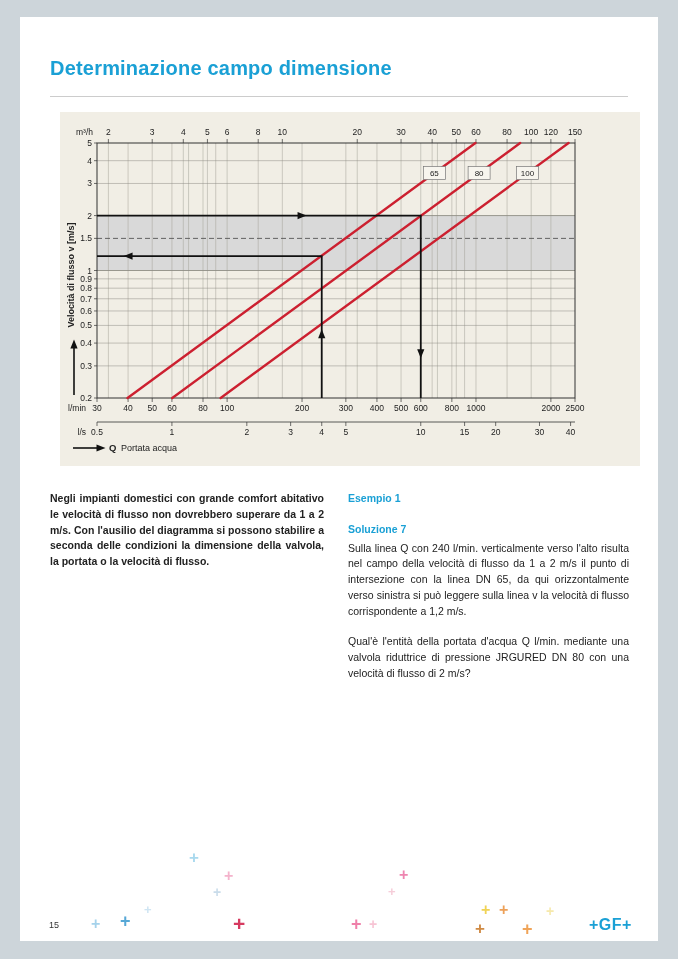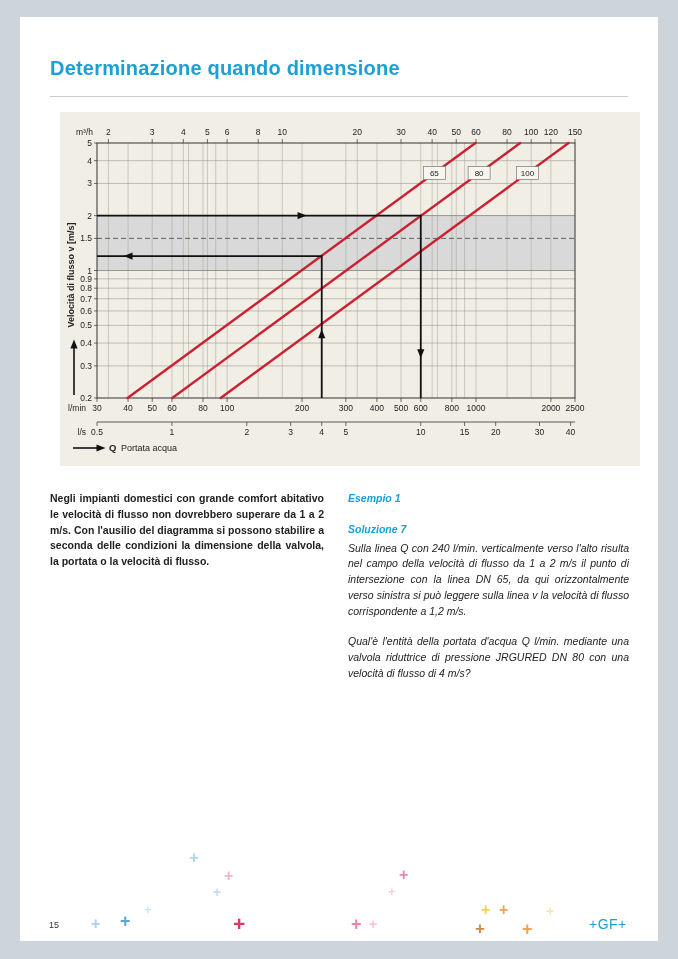--- a/index.html
+++ b/index.html
@@ -5,34 +5,34 @@
   * { margin:0; padding:0; box-sizing:border-box; }
   html,body { font-family:"Liberation Sans", sans-serif; }
   .canvas { position:relative; width:678px; height:959px; background:#cdd5da; overflow:hidden; }
   .page { position:absolute; left:20px; top:17px; width:638px; height:924px; background:#ffffff; }
   .title { position:absolute; left:50px; top:57px; font-size:20px; font-weight:bold; color:#1aa0d5; letter-spacing:0.2px; }
   .title-rule { position:absolute; left:50px; top:96px; width:578px; height:1px; background:#cccccc; }
   .figure { position:absolute; left:60px; top:112px; width:580px; height:354px; background:#f1eee5; }
   svg text { font-family:"Liberation Sans", sans-serif; }
   .col-left { position:absolute; left:50px; top:491px; width:274px; font-size:10.5px; line-height:1.5; color:#222; text-align:justify;font-weight:bold; }
   .col-right { position:absolute; left:348px; top:491px; width:281px; font-size:10.5px; line-height:1.5; color:#222; }
-  .section { margin-bottom:15px;font-style:italic; }
+  .section { margin-bottom:15px; }
   .section h3 { font-size:10.5px; font-weight:bold; color:#1aa0d5; margin-bottom:3px; }
   .section p { text-align:justify; }
   .page-number { position:absolute; left:49px; top:920px; font-size:9px; color:#333; }
-  .gf-logo { position:absolute; left:589px; top:916px; font-size:14px; font-weight:normal; color:#1aa0d5; letter-spacing:0.5px; }
+  .gf-logo { position:absolute; left:589px; top:916px; font-size:16px; font-weight:bold; color:#1aa0d5; letter-spacing:0.5px; }
   .plus { position:absolute; font-weight:bold; line-height:1; }
 </style>
 </head>
 <body>
 
 <div class="canvas">
   <div class="page"></div>
 
-  <h1 class="title">Determinazione quando dimensione</h1>
+  <h1 class="title">Determinazione campo dimensione</h1>
   <div class="title-rule"></div>
 
   <div class="figure">
     <svg id="chart-svg" width="580" height="354" viewBox="0 0 580 354">
         <rect x="37" y="103.58873884564241" width="478" height="54.91126115435762" fill="#d9d9d9"></rect>
         <line x1="68.0912812444605" y1="31" x2="68.0912812444605" y2="286" stroke="#a3a096" stroke-width="0.5"></line>
         <line x1="92.20755255977036" y1="31" x2="92.20755255977036" y2="286" stroke="#a3a096" stroke-width="0.5"></line>
         <line x1="111.91198096192198" y1="31" x2="111.91198096192198" y2="286" stroke="#a3a096" stroke-width="0.5"></line>
         <line x1="128.57183779515373" y1="31" x2="128.57183779515373" y2="286" stroke="#a3a096" stroke-width="0.5"></line>
         <line x1="143.00326220638243" y1="31" x2="143.00326220638243" y2="286" stroke="#a3a096" stroke-width="0.5"></line>
@@ -218,21 +218,21 @@
 
   <div class="col-right">
     <div class="section">
       <h3>Esempio 1</h3>
     </div>
     <div class="section">
       <h3>Soluzione 7</h3>
       <p>Sulla linea Q con 240 l/min. verticalmente verso l'alto risulta nel campo della velocità di flusso da 1 a 2 m/s il punto di intersezione con la linea DN 65, da qui orizzontalmente verso sinistra si può leggere sulla linea v la velocità di flusso corrispondente a 1,2 m/s.</p>
     </div>
     <div class="section">
-      <p>Qual'è l'entità della portata d'acqua Q l/min. mediante una valvola riduttrice di pressione JRGURED DN 80 con una velocità di flusso di 4 m/s?</p>
+      <p>Qual'è l'entità della portata d'acqua Q l/min. mediante una valvola riduttrice di pressione JRGURED DN 80 con una velocità di flusso di 2 m/s?</p>
     </div>
   </div>
 
   <span class="page-number">15</span>
   <span class="gf-logo">+GF+</span>
 
   <div id="decor">
       <span class="plus" style="left: 189px; top: 849px; font-size: 17px; color: rgb(169, 217, 238);">+</span>
       <span class="plus" style="left: 224px; top: 868px; font-size: 16px; color: rgb(244, 179, 204);">+</span>
       <span class="plus" style="left: 213px; top: 885px; font-size: 14px; color: rgb(201, 220, 234);">+</span>

